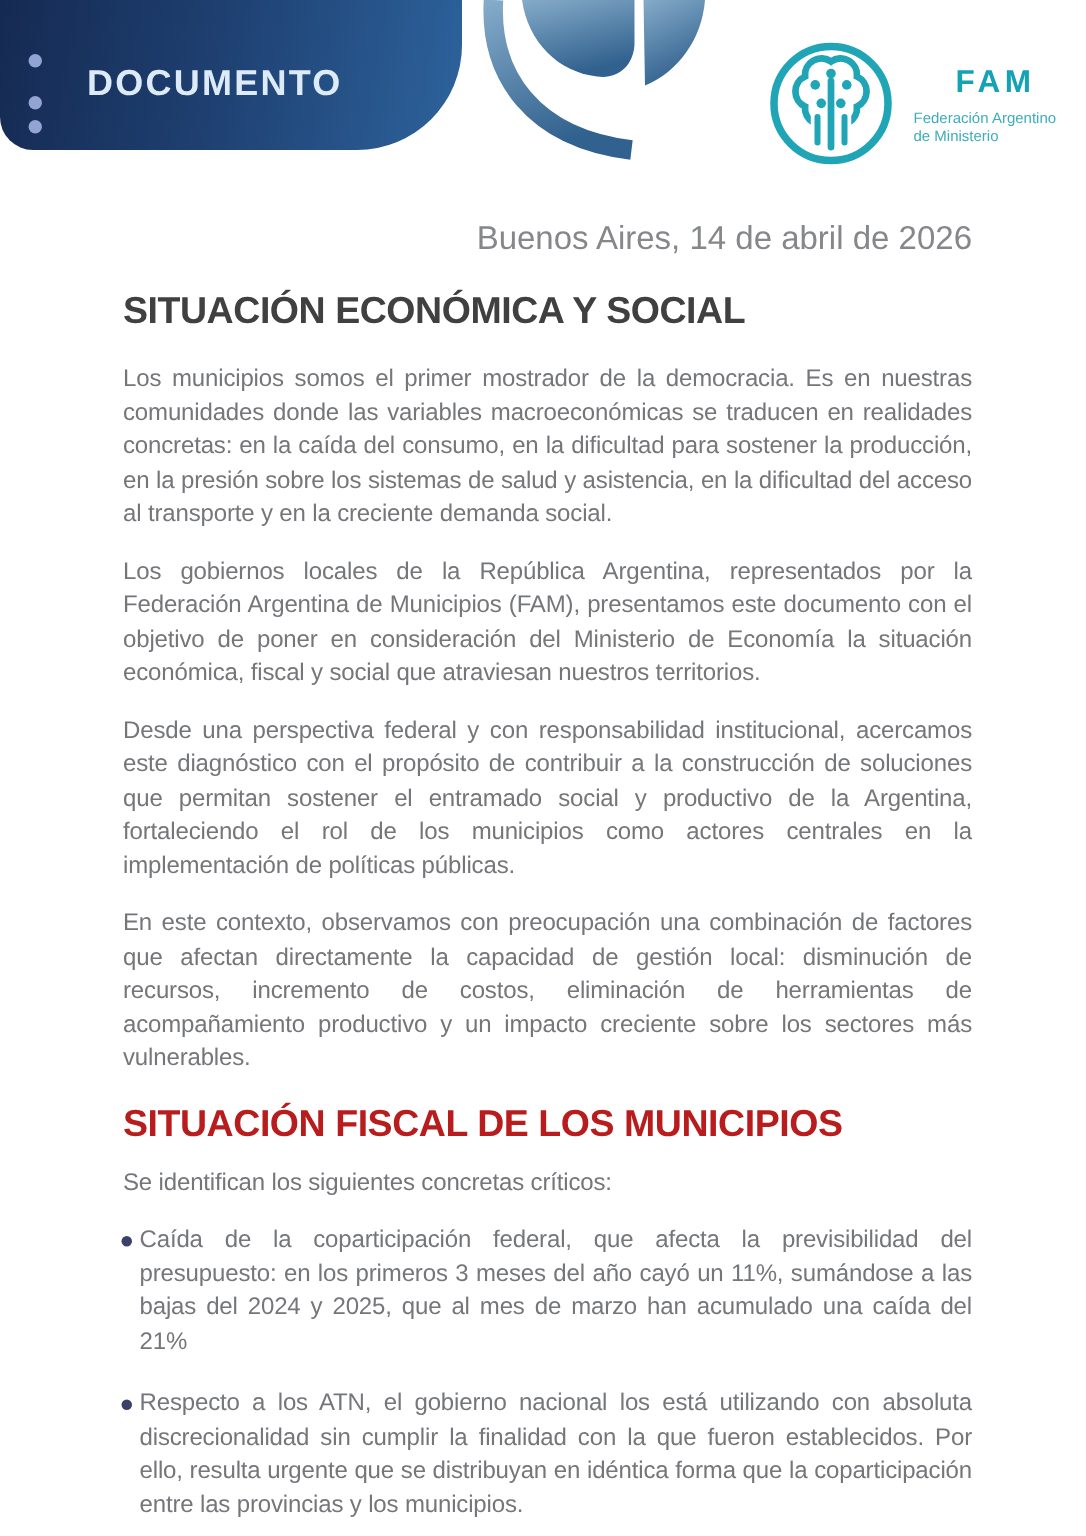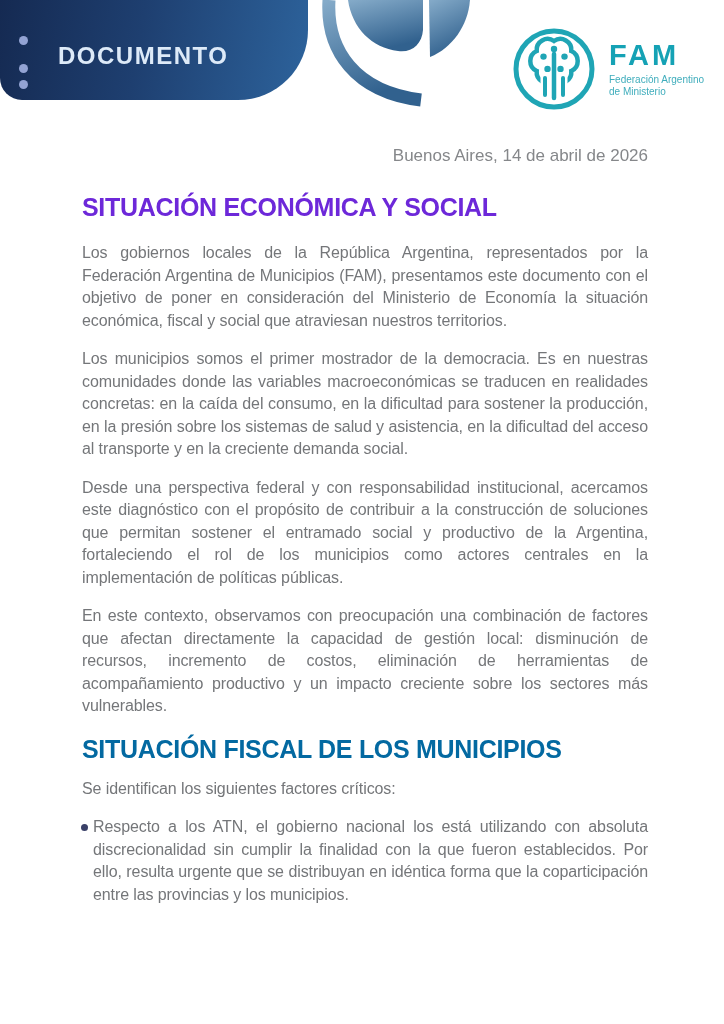--- a/index.html
+++ b/index.html
@@ -41,62 +41,63 @@
 
   
   .center-logo { position: absolute; left: 288px; top: 0; }
 
   
   .fam-logo { position: absolute; left: 508px; top: 24px; width: 212px; }
   .fam-icon { position: absolute; left: 0; top: 0; }
   .fam-text { position: absolute; left: 101px; top: 16px; }
   .fam-wordmark {
     color: #15a2b5;
-    font-size: 29px;
+    font-size: 21px;
     font-weight: bold;
     letter-spacing: 3px;
     line-height: 30px;
+    margin-left: 28px;
   }
   .fam-subtitle {
     margin-top: 4px;
     color: #3fadbc;
     font-size: 10px;
     line-height: 11.5px;
   }
 
   
   .date-line {
     position: absolute;
     top: 146px;
     right: 76px;
     color: #85878a;
-    font-size: 17px;
+    font-size: 22px;
   }
 
   
   .content {
     position: absolute;
     left: 82px; top: 192px;
     width: 566px;
     color: #747679;
     font-size: 16px;
     line-height: 22.5px;
     letter-spacing: -0.1px;
   }
   h1.doc-title {
     margin: 0 0 20px 0;
-    color: #6d28d9;
+    color: #404040;
     font-size: 25px;
     line-height: 30px;
     font-weight: bold;
     letter-spacing: -0.3px;
   }
   h2.section-heading {
     margin: 16px 0 14px 0;
-    color: #0369a1;
+    color: #b91c1c;
     font-size: 25px;
     line-height: 30px;
     font-weight: bold;
     letter-spacing: -0.3px;
   }
   .content p {
     margin: 0 0 16px 0;
     text-align: justify;
   }
   .lead-text { margin: 0 0 18px 0; }
@@ -173,26 +174,27 @@
     </div>
   </div>
 
   <div class="date-line">Buenos Aires, 14 de abril de 2026</div>
 
   <div class="content">
     <h1 class="doc-title">
       <span style="display:block">SITUACIÓN ECONÓMICA Y SOCIAL</span>
     </h1>
 
+    <p>Los municipios somos el primer mostrador de la democracia. Es en nuestras comunida­des donde las variables macroeconómicas se traducen en realidades concretas: en la caída del consumo, en la dificultad para sostener la producción, en la presión sobre los sistemas de salud y asistencia, en la dificultad del acceso al transporte y en la creciente demanda social.</p>
     <p>Los gobiernos locales de la República Argentina, representados por la Federación Argentina de Municipios (FAM), presentamos este documento con el objetivo de poner en consideración del Ministerio de Economía la situación económica, fiscal y social que atraviesan nuestros territorios.</p>
-    <p>Los municipios somos el primer mostrador de la democracia. Es en nuestras comunida­des donde las variables macroeconómicas se traducen en realidades concretas: en la caída del consumo, en la dificultad para sostener la producción, en la presión sobre los sistemas de salud y asistencia, en la dificultad del acceso al transporte y en la creciente demanda social.</p>
     <p>Desde una perspectiva federal y con responsabilidad institucional, acercamos este diag­nóstico con el propósito de contribuir a la construcción de soluciones que permitan sos­tener el entramado social y productivo de la Argentina, fortaleciendo el rol de los munici­pios como actores centrales en la implementación de políticas públicas.</p>
     <p>En este contexto, observamos con preocupación una combinación de factores que afec­tan directamente la capacidad de gestión local: disminución de recursos, incremento de costos, eliminación de herramientas de acompañamiento productivo y un impacto creciente sobre los sectores más vulnerables.</p>
 
     <h2 class="section-heading">SITUACIÓN FISCAL DE LOS MUNICIPIOS</h2>
-    <p class="lead-text">Se identifican los siguientes factores críticos:</p>
+    <p class="lead-text">Se identifican los siguientes concretas críticos:</p>
 
     <ul class="bullet-list">
+      <li>Caída de la coparticipación federal, que afecta la previsibilidad del presupuesto: en los primeros 3 meses del año cayó un 11%, sumándose a las bajas del 2024 y 2025, que al mes de marzo han acumulado una caída del 21%</li>
       <li>Respecto a los ATN, el gobierno nacional los está utilizando con absoluta discrecionali­dad sin cumplir la finalidad con la que fueron establecidos. Por ello, resulta urgente que se distribuyan en idéntica forma que la coparticipación entre las provincias y los munici­pios.</li>
     </ul>
   </div>
 
 </div>
 
 </body></html>

